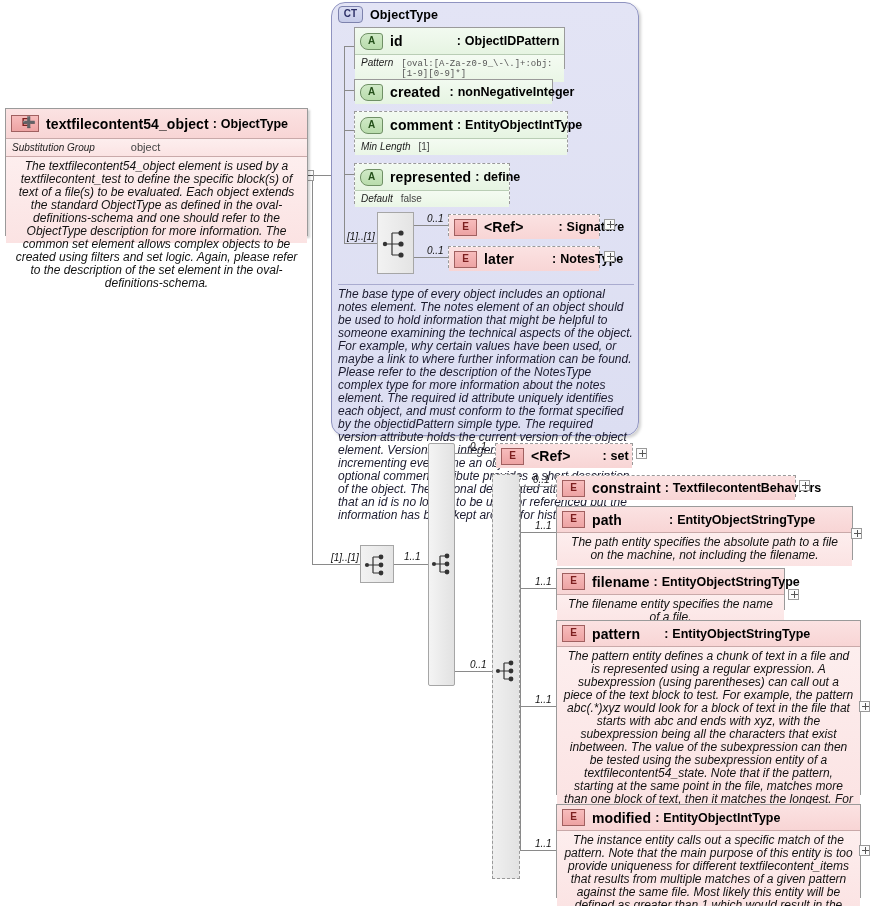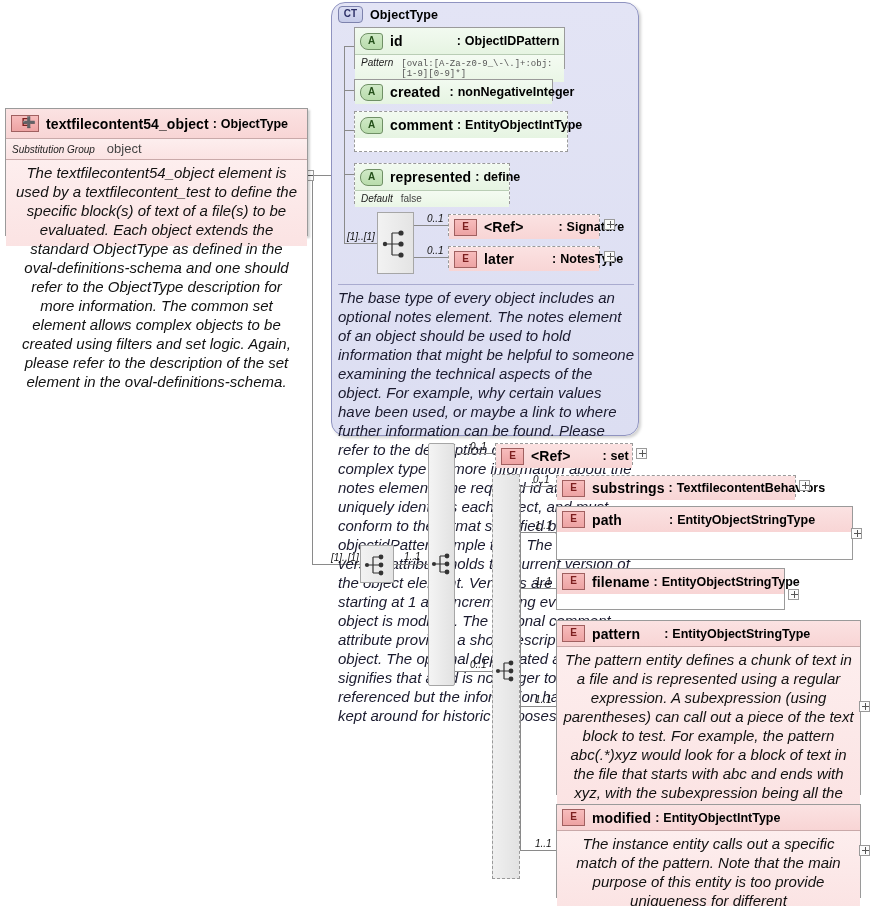--- a/index.html
+++ b/index.html
@@ -35,21 +35,21 @@
   .badge.a{background:linear-gradient(to bottom,#cfe9c6,#b9dcac);color:#24501a;border-color:#6f9065;
            border-radius:8px 3px 3px 8px;}
   .badge.ct{background:linear-gradient(to bottom,#d9dcf2,#c6cbe9);color:#2c2f66;border-color:#7d82ad;
             border-radius:4px;width:23px;}
 
   .nm{font-weight:bold;font-size:14px;letter-spacing:.1px;white-space:nowrap;}
   .ty{font-weight:bold;font-size:12.5px;white-space:nowrap;}
   .facet-k{font-style:italic;font-size:10px;color:#222;}
   .facet-v{font-size:10px;color:#444;}
   .facet-v.mono{font-family:"Liberation Mono","DejaVu Sans Mono",monospace;font-size:9px;color:#555;}
-  .doc{font-style:italic;font-size:15px;line-height:19px;color:#111;}
+  .doc{font-style:italic;font-size:12px;line-height:13px;color:#111;}
 
   
   .pm{position:absolute;width:11px;height:11px;border:1px solid #9a9a9a;background:#fbfbfb;}
   .pm:before{content:"";position:absolute;left:2px;top:4px;width:7px;height:1px;background:#555;}
   .pm.plus:after{content:"";position:absolute;left:5px;top:1px;width:1px;height:7px;background:#555;}
 
   
   .ct-box{position:absolute;box-sizing:border-box;border:1px solid #8f93c0;border-radius:14px;
           background:linear-gradient(to bottom,#e3e4f5 0%,#dcdef2 100%);
           box-shadow:2px 2px 3px rgba(0,0,0,.18);}
@@ -83,21 +83,21 @@
     <span class="badge e" style="width:26px;position:relative;">
       <span>E</span>
       <span style="position:absolute;right:2px;top:1px;font-size:11px;line-height:11px;">➕</span>
     </span>
     <span class="nm">textfilecontent54_object</span>
     <span class="ty" style="margin:0 4px;">:</span>
     <span class="ty">ObjectType</span>
   </div>
   <div class="el-body" style="display:flex;align-items:baseline;gap:12px;padding:2px 6px 3px 6px;">
     <span class="facet-k">Substitution Group</span>
-    <span class="facet-v" style="font-size:13px;">object</span>
+    <span class="facet-v" style="font-size:11px;margin-left:24px;">object</span>
   </div>
   <div class="el-body" style="border-top:1px solid #c9a9a9;padding:3px 7px 4px 7px;height:79px;">
     <span class="doc">The textfilecontent54_object element is used by a textfilecontent_test to define the specific block(s) of text of a file(s) to be evaluated. Each object extends the standard ObjectType as defined in the oval-definitions-schema and one should refer to the ObjectType description for more information. The common set element allows complex objects to be created using filters and set logic. Again, please refer to the description of the set element in the oval-definitions-schema.</span>
   </div>
 </div>
 
 <div class="ct-box abs" style="left:331px;top:2px;width:308px;height:434px;">
   <div class="ct-title">
     <span class="badge ct">CT</span>
     <span class="nm">ObjectType</span>
@@ -133,20 +133,24 @@
     <span class="ty">nonNegativeInteger</span>
   </div>
 </div>
 
 <div class="xbox dashed abs" style="left:354px;top:111px;width:214px;height:41px;">
   <div class="at-head" style="height:22px;">
     <span class="badge a">A</span>
     <span class="nm">comment</span>
     <span class="ty" style="margin:0 4px;">:</span>
     <span class="ty">EntityObjectIntType</span>
+  </div>
+  <div class="at-body">
+    <span class="facet-k">Min Length</span>
+    <span class="facet-v">[1]</span>
   </div>
 </div>
 
 <div class="xbox dashed abs" style="left:354px;top:163px;width:156px;height:41px;">
   <div class="at-head" style="height:22px;">
     <span class="badge a">A</span>
     <span class="nm">represented</span>
     <span class="ty" style="margin:0 4px;">:</span>
     <span class="ty">define</span>
   </div>
@@ -256,43 +260,49 @@
 
 <div class="card" style="left:533px;top:474px;">0..1</div>
 <div class="card" style="left:535px;top:520px;">1..1</div>
 <div class="card" style="left:535px;top:576px;">1..1</div>
 <div class="card" style="left:535px;top:694px;">1..1</div>
 <div class="card" style="left:535px;top:838px;">1..1</div>
 
 <div class="xbox dashed abs" style="left:556px;top:475px;width:240px;height:22px;">
   <div class="el-head" style="height:20px;">
     <span class="badge e">E</span>
-    <span class="nm">substrings</span>
+    <span class="nm">constraint</span>
     <span class="ty" style="margin:0 4px;">:</span>
     <span class="ty">TextfilecontentBehaviors</span>
   </div>
 </div>
 <div class="pm plus abs" style="left:799px;top:480px;"></div>
 
 <div class="xbox abs" style="left:556px;top:506px;width:297px;height:54px;">
   <div class="el-head" style="height:21px;">
     <span class="badge e">E</span>
     <span class="nm">path</span>
     <span class="ty" style="margin-left:47px;margin-right:4px;">:</span>
     <span class="ty">EntityObjectStringType</span>
   </div>
+  <div class="el-body">
+    <span class="doc">The path entity specifies the absolute path to a file on the machine, not including the filename.</span>
+  </div>
 </div>
 <div class="pm plus abs" style="left:851px;top:528px;"></div>
 
 <div class="xbox abs" style="left:556px;top:568px;width:229px;height:42px;">
   <div class="el-head" style="height:21px;">
     <span class="badge e">E</span>
     <span class="nm">filename</span>
     <span class="ty" style="margin:0 4px;">:</span>
     <span class="ty">EntityObjectStringType</span>
+  </div>
+  <div class="el-body">
+    <span class="doc">The filename entity specifies the name of a file.</span>
   </div>
 </div>
 <div class="pm plus abs" style="left:788px;top:589px;"></div>
 
 <div class="xbox abs" style="left:556px;top:620px;width:305px;height:175px;">
   <div class="el-head" style="height:21px;">
     <span class="badge e">E</span>
     <span class="nm">pattern</span>
     <span class="ty" style="margin-left:24px;margin-right:4px;">:</span>
     <span class="ty">EntityObjectStringType</span>

